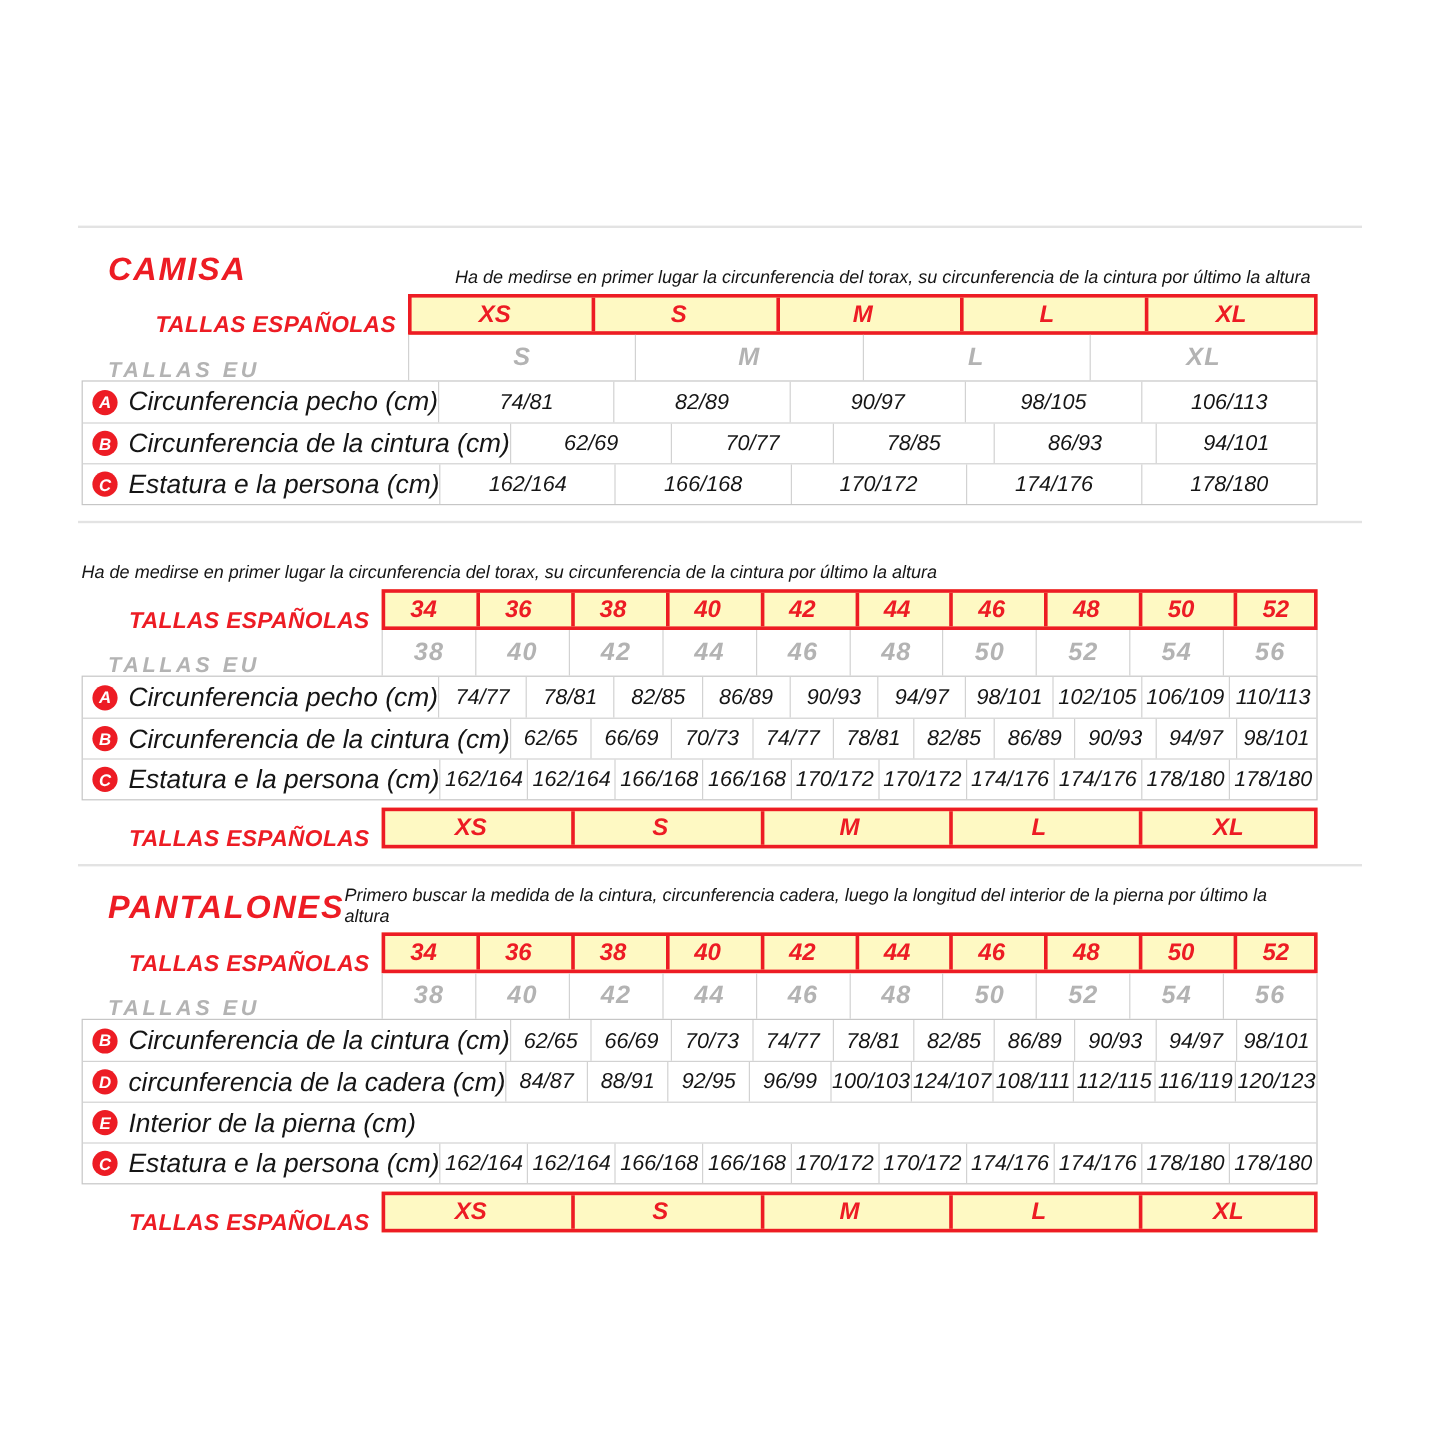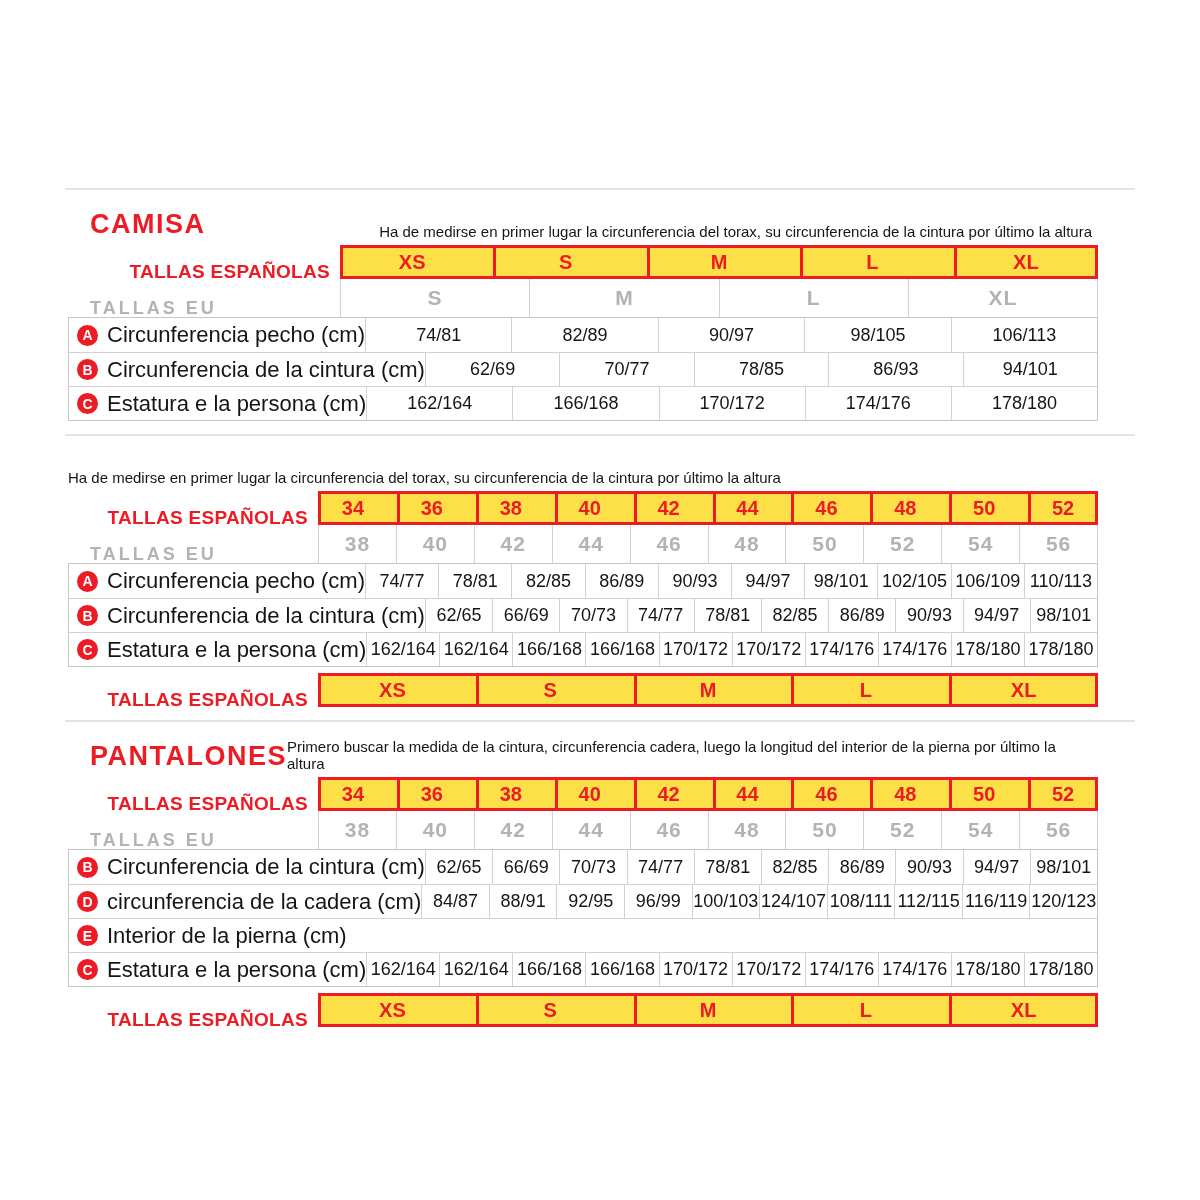--- a/index.html
+++ b/index.html
@@ -11,32 +11,32 @@
     --ink:#151515;
   }
   *{box-sizing:border-box;}
   html,body{margin:0;padding:0;}
   body{
     width:1200px;height:1200px;background:#ffffff;overflow:hidden;
     font-family:"Liberation Sans", sans-serif;
   }
   .page{width:1200px;height:1200px;padding-top:188px;}
   .divider{height:2px;background:var(--divider);margin-left:65px;width:1070px;}
-  .size-section{margin-left:68px;width:1030px;padding-top:12px;padding-bottom:13px;}
+  .size-section{margin-left:68px;width:1030px;padding-top:12px;padding-bottom:13px;font-style:italic;}
   .sec-header{display:flex;justify-content:space-between;align-items:flex-end;height:38px;margin-bottom:5px;}
   .sec-title{color:var(--red);font-size:27px;font-weight:bold;margin:0 0 0 22px;letter-spacing:1.5px;}
   .sec-instruction{margin:0;font-size:15px;color:var(--ink);padding-right:6px;}
   .trow{display:flex;align-items:stretch;}
   .label-col{flex:0 0 var(--labelw);display:flex;align-items:center;}
   .red-label{justify-content:flex-end;padding-right:10px;color:var(--red);font-weight:bold;font-size:19px;letter-spacing:0.3px;margin-top:20px;}
   .gray-label{justify-content:flex-start;padding-left:22px;color:var(--graytxt);font-weight:bold;font-size:18px;letter-spacing:3px;margin-top:21px;}
   .cells{flex:1;display:flex;}
   .cell{flex:1;display:flex;align-items:center;justify-content:center;min-width:0;}
   .es-row{height:34px;}
-  .es-row .cells,.footer-row .cells{border:3px solid var(--red);background:#fde047;gap:12px;}
+  .es-row .cells,.footer-row .cells{border:3px solid var(--red);background:#fef9c3;gap:12px;}
   .es-row .cell,.footer-row .cell{color:var(--red);font-weight:bold;font-size:20px;}
   .es-row .cell + .cell,.footer-row .cell + .cell{border-left:3px solid var(--red);}
   .eu-row{height:38px;}
   .eu-row .cell{color:var(--graytxt);font-weight:bold;font-size:21px;letter-spacing:1px;border-left:1px solid var(--innerline);}
   .eu-row .cell:last-child{border-right:1px solid var(--innerline);}
   .data-box{border:1px solid var(--boxborder);}
   .data-row{height:34px;}
   .data-row + .data-row{border-top:1px solid var(--innerline);}
   .data-row .cell{border-left:1px solid var(--innerline);font-size:18px;color:var(--ink);}
   .data-label{gap:9px;padding-left:8px;}

